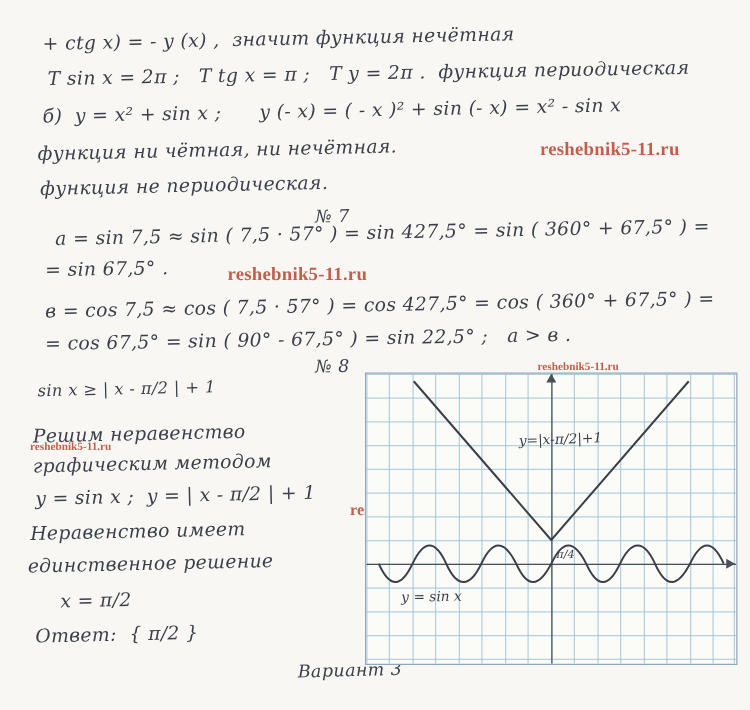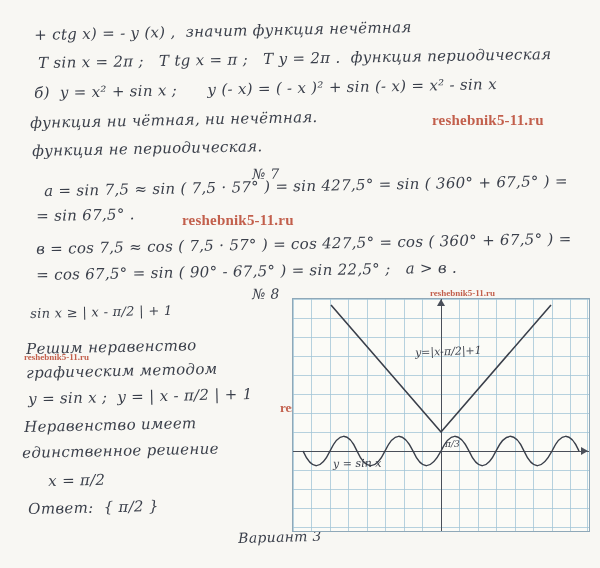--- a/index.html
+++ b/index.html
@@ -189,17 +189,17 @@
       <polyline points="38,6 148,133 258,6" fill="none" stroke="#3a3f4a" stroke-width="1.6" stroke-linejoin="round"></polyline>
 
       <path d="M 10,152 C 19,172 28,171 37,152 C 46,133 55,132 64,152
                C 73,172 83,171 92,152 C 101,133 110,132 120,152
                C 129,172 138,171 148,152 C 157,133 166,132 176,152
                C 185,172 194,171 203,152 C 212,133 222,132 231,152
                C 240,172 249,171 259,152 C 268,133 277,132 286,152" fill="none" stroke="#3a3f4a" stroke-width="1.5"></path>
     </svg>
 
     <div class="glabel" style="left:122px; top:46px; transform: rotate(-2deg);">y=|x-π/2|+1</div>
-    <div class="glabel" style="left:28px; top:158px; transform: rotate(-1deg); margin-left: 12px;">y = sin x</div>
-    <div class="glabel" style="left:152px; top:140px; font-size:9px;">π/3</div>
+    <div class="glabel" style="left:28px; top:172px; transform: rotate(-1deg);">y = sin x</div>
+    <div class="glabel" style="left:152px; top:140px; font-size:9px;">π/4</div>
   </div>
 
 </div>
 
 </body></html>

